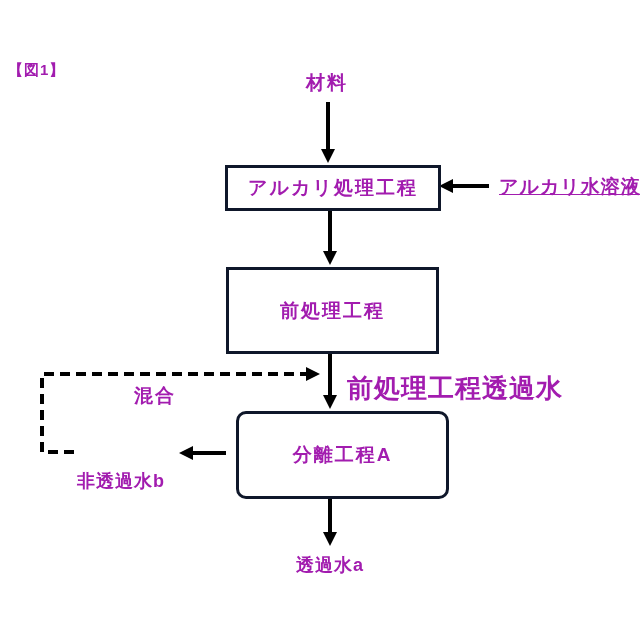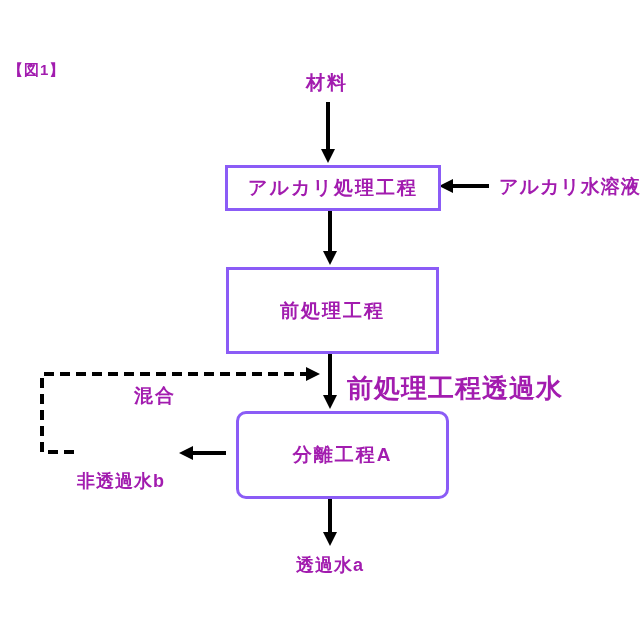--- a/index.html
+++ b/index.html
@@ -30,35 +30,35 @@
     line-height: 1;
   }
   .fig-label {
     left: 8px;
     top: 62px;
     font-size: 15px;
     letter-spacing: 1px;
   }
   .node-box {
     position: absolute;
-    border: 3px solid #8b5cf6;
+    border: 3px solid #0f172a;
     background: #ffffff;
     display: flex;
     align-items: center;
     justify-content: center;
     font-weight: bold;
     font-size: 19px;
     letter-spacing: 2px;
   }
   #box-alkali    { left: 225px; top: 165px; width: 210px; height: 40px; }
   #box-pretreat  { left: 226px; top: 267px; width: 207px; height: 81px; }
   #box-separate  { left: 236px; top: 411px; width: 207px; height: 82px; border-radius: 10px; }
 
   .lbl-material   { left: 280px; top: 73px;  width: 94px;  font-size: 19px; text-align: center; letter-spacing: 2px; }
-  .lbl-alkali-sol { left: 499px; top: 177px; font-size: 19px; letter-spacing: 1px; }
+  .lbl-alkali-sol { left: 499px; top: 177px; font-size: 19px; letter-spacing: 1px; text-decoration: underline; }
   .lbl-valuable   { left: 347px; top: 226px; font-size: 19px; letter-spacing: 1px; }
   .lbl-permwater  { left: 347px; top: 375px; font-size: 26px; letter-spacing: 1px; }
   .lbl-mix        { left: 134px; top: 386px; font-size: 19px; letter-spacing: 2px; }
   .lbl-nonperm    { left: 77px;  top: 472px; font-size: 18px; letter-spacing: 1px; }
   .lbl-perm-a     { left: 280px; top: 556px; width: 100px; font-size: 18px; text-align: center; letter-spacing: 1px; }
 </style>
 </head>
 <body>
 
 <div id="canvas">

